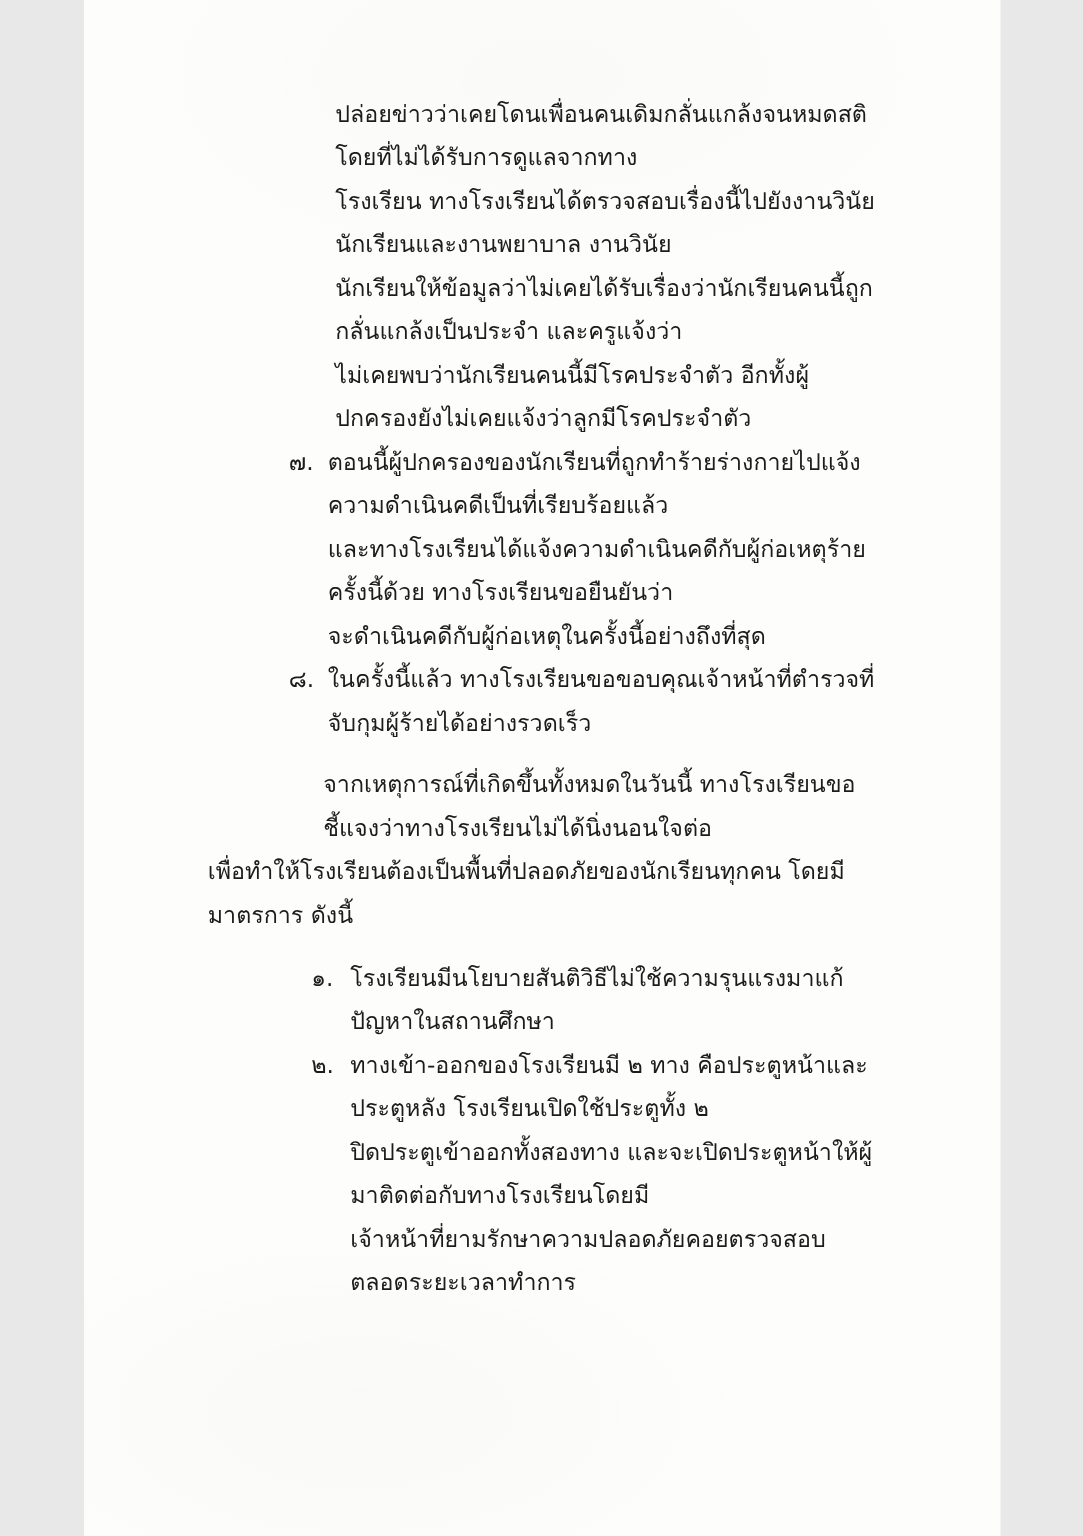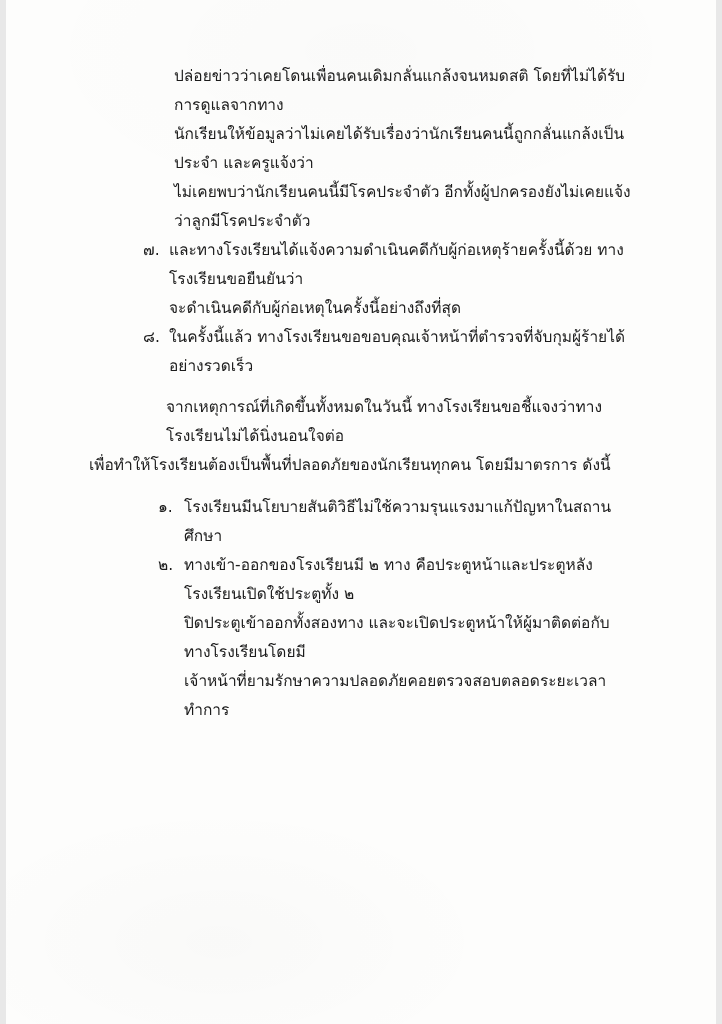--- a/index.html
+++ b/index.html
@@ -2,21 +2,21 @@
 <html lang="th"><head>
 <meta charset="utf-8">
 <style>
   html, body {
     margin: 0;
     padding: 0;
     background: #e8e8e8;
   }
   .page {
     position: relative;
-    width: 710px;
+    width: 611px;
     height: 1024px;
     margin: 0 auto;
     box-sizing: border-box;
     background:
       radial-gradient(ellipse 400px 200px at 30% 92%, rgba(0,0,0,0.015), transparent 70%),
       radial-gradient(ellipse 500px 250px at 50% 5%, rgba(0,0,0,0.012), transparent 70%),
       #fdfdfc;
     color: #1c1c1c;
     font-family: "DejaVu Sans", "Liberation Sans", sans-serif;
     font-size: 15.5px;
@@ -46,28 +46,30 @@
 
   .gap-small { margin-top: 13px; }
 </style>
 </head>
 <body>
 
 <div class="page">
 
   <div class="continuation">
     <div class="line">ปล่อยข่าวว่าเคยโดนเพื่อนคนเดิมกลั่นแกล้งจนหมดสติ โดยที่ไม่ได้รับการดูแลจากทาง</div>
+    <div class="line">โรงเรียน ทางโรงเรียนได้ตรวจสอบเรื่องนี้ไปยังงานวินัยนักเรียนและงานพยาบาล งานวินัย</div>
     <div class="line">นักเรียนให้ข้อมูลว่าไม่เคยได้รับเรื่องว่านักเรียนคนนี้ถูกกลั่นแกล้งเป็นประจำ และครูแจ้งว่า</div>
     <div class="line">ไม่เคยพบว่านักเรียนคนนี้มีโรคประจำตัว อีกทั้งผู้ปกครองยังไม่เคยแจ้งว่าลูกมีโรคประจำตัว</div>
   </div>
 
   <div class="list-top">
     <div class="list-item">
       <span class="num">๗.</span>
       <div class="item-lines">
+        <div class="line">ตอนนี้ผู้ปกครองของนักเรียนที่ถูกทำร้ายร่างกายไปแจ้งความดำเนินคดีเป็นที่เรียบร้อยแล้ว</div>
         <div class="line">และทางโรงเรียนได้แจ้งความดำเนินคดีกับผู้ก่อเหตุร้ายครั้งนี้ด้วย ทางโรงเรียนขอยืนยันว่า</div>
         <div class="line">จะดำเนินคดีกับผู้ก่อเหตุในครั้งนี้อย่างถึงที่สุด</div>
       </div>
     </div>
     <div class="list-item">
       <span class="num">๘.</span>
       <div class="item-lines">
         <div class="line">ในครั้งนี้แล้ว ทางโรงเรียนขอขอบคุณเจ้าหน้าที่ตำรวจที่จับกุมผู้ร้ายได้อย่างรวดเร็ว</div>
       </div>
     </div>

